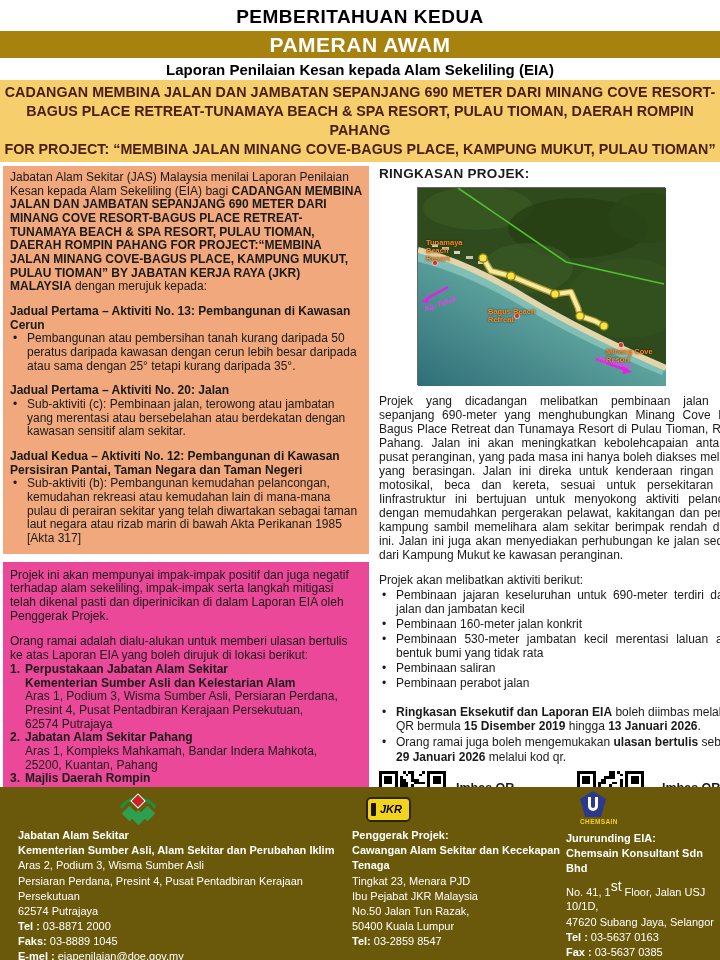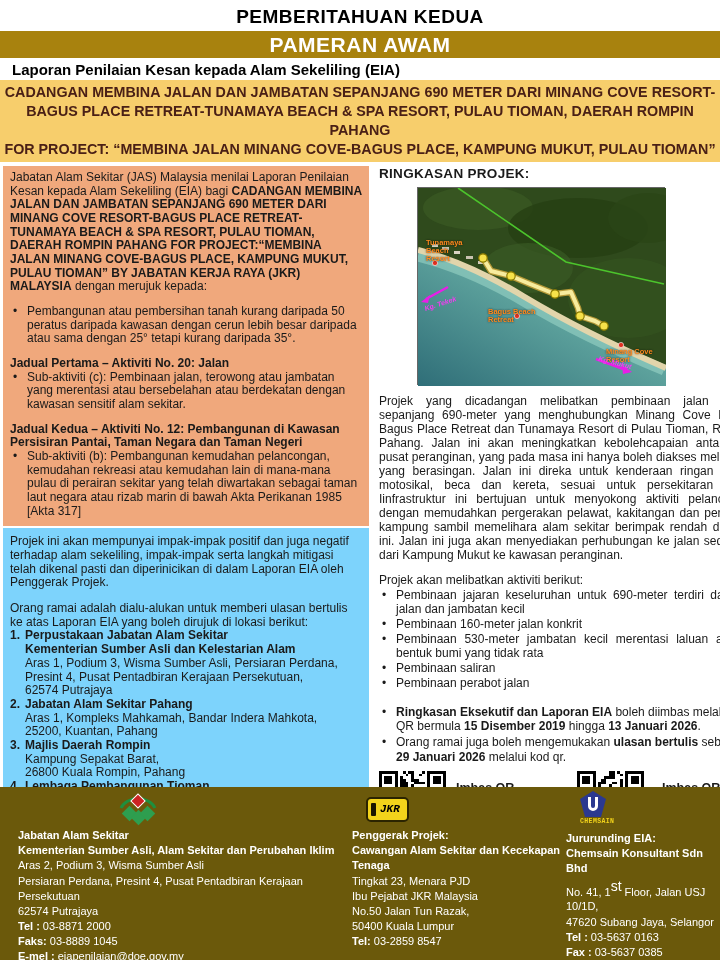--- a/index.html
+++ b/index.html
@@ -3,30 +3,30 @@
 <meta charset="utf-8">
 <style>
   * { box-sizing: border-box; margin: 0; padding: 0; }
   html,body { background:#fff; }
   body { font-family: "Liberation Sans", sans-serif; color:#1a1a1a; }
   .page { position:relative; width:720px; height:960px; background:#fff; overflow:hidden; margin:0 auto; }
 
   
   .doc-title { text-align:center; font-weight:bold; font-size:19px; padding-top:6px; letter-spacing:.5px; color:#000; }
   .banner-awam { margin-top:3px; background:#A8820E; color:#fff; text-align:center; font-weight:bold; font-size:21px; height:27px; line-height:27px; letter-spacing:.5px; }
-  .subtitle { text-align:left; font-weight:bold; font-size:15px; padding:3px 12px 2px; color:#000; }
+  .subtitle { text-align:center; font-weight:bold; font-size:15px; padding:3px 0 2px; color:#000; }
   .banner-project { background:#F7CE6C; color:#4A2016; text-align:center; font-weight:bold; font-size:14.3px; line-height:19px; padding:3px 4px; white-space:pre-line; }
 
   
   .main { display:flex; margin-top:4px; align-items:flex-start; }
   .col-left { width:366px; margin-left:3px; flex:none; font-size:12px; line-height:1.14; }
   .col-right { flex:1; padding:0 5px 0 10px; font-size:12px; line-height:1.17; }
 
   .block-a { background:#F0A87C; padding:5px 7px 8px; }
-  .block-b { background:#7dd3fc; padding:7px 7px 9px; margin-top:2px; }
+  .block-b { background:#ec4899; padding:7px 7px 9px; margin-top:8px; }
 
   .sec { margin-top:11px; }
   .sec-h { font-weight:bold; }
   ul.blts { list-style:none; }
   ul.blts li { position:relative; padding-left:17px; }
   ul.blts li::before { content:"\2022"; position:absolute; left:3px; }
 
   .para { white-space:pre-line; }
   .mb { margin-bottom:12px; }
 
@@ -54,21 +54,21 @@
   .qr-label { font-weight:bold; font-size:12.5px; line-height:1.25; white-space:pre-line; margin-left:10px; width:95px; flex:none; }
   .qr-label.second { margin-left:18px; }
   .qr-gap { width:26px; flex:none; }
   .b { font-weight:bold; }
 
   
   .footer { position:absolute; left:0; bottom:0; width:720px; height:173px; background:#6B590B; color:#fff; font-size:11px; line-height:1.38; display:flex; padding-top:4px; }
   .f-col1 { width:352px; padding-left:18px; flex:none; }
   .f-col2 { width:214px; flex:none; }
   .f-col3 { flex:1; padding-right:6px; }
-  .f-logo { height:37px; display:flex; align-items:center;font-family:Liberation Mono, monospace; }
+  .f-logo { height:37px; display:flex; align-items:center; }
   .f-col1 .f-logo { margin-left:95px; }
   .f-col2 .f-logo { margin-left:14px; }
   .f-col3 .f-logo { margin-left:14px; flex-direction:column; align-items:flex-start; height:40px; justify-content:flex-start; }
   .f-addr { white-space:pre-line; }
   .f-link { color:#fff; text-decoration:underline; cursor:pointer; }
   .jkr-badge { background:#F2D31B; border:2px solid #2b2400; border-radius:5px; color:#000; font-weight:bold; font-style:italic; font-size:11px; padding:3px 7px 3px 12px; position:relative; }
   .jkr-badge::before { content:""; position:absolute; left:3px; top:4px; width:5px; height:13px; background:#1a1500; border-radius:1px; }
   .chem-name { color:#F2D31B; font-weight:bold; font-size:6.5px; letter-spacing:.4px; margin-top:1px; }
   sup { font-size:14px; vertical-align:super; }
 </style>
@@ -84,20 +84,21 @@
 BAGUS PLACE RETREAT-TUNAMAYA BEACH &amp; SPA RESORT, PULAU TIOMAN, DAERAH ROMPIN PAHANG
 FOR PROJECT: “MEMBINA JALAN MINANG COVE-BAGUS PLACE, KAMPUNG MUKUT, PULAU TIOMAN”</div>
 
   <div class="main">
 
     <div class="col-left">
       <div class="block-a">
         <div class="intro"><span>Jabatan Alam Sekitar (JAS) Malaysia menilai Laporan Penilaian Kesan kepada Alam Sekeliling (EIA) bagi </span><span class="b">CADANGAN MEMBINA JALAN DAN JAMBATAN SEPANJANG 690 METER DARI MINANG COVE RESORT-BAGUS PLACE RETREAT-TUNAMAYA BEACH &amp; SPA RESORT, PULAU TIOMAN, DAERAH ROMPIN PAHANG FOR PROJECT:“MEMBINA JALAN MINANG COVE-BAGUS PLACE, KAMPUNG MUKUT, PULAU TIOMAN” BY JABATAN KERJA RAYA (JKR) MALAYSIA</span><span> dengan merujuk kepada:</span></div>
 
         <div class="sec">
+          <div class="sec-h">Jadual Pertama – Aktiviti No. 13: Pembangunan di Kawasan Cerun</div>
           <ul class="blts">
               <li>Pembangunan atau pembersihan tanah kurang daripada 50 peratus daripada kawasan dengan cerun lebih besar daripada atau sama dengan 25° tetapi kurang daripada 35°.</li>
             </ul>
         </div>
 
         <div class="sec">
           <div class="sec-h">Jadual Pertama – Aktiviti No. 20: Jalan</div>
           <ul class="blts">
               <li>Sub-aktiviti (c): Pembinaan jalan, terowong atau jambatan yang merentasi atau bersebelahan atau berdekatan dengan kawasan sensitif alam sekitar.</li>
             </ul>

